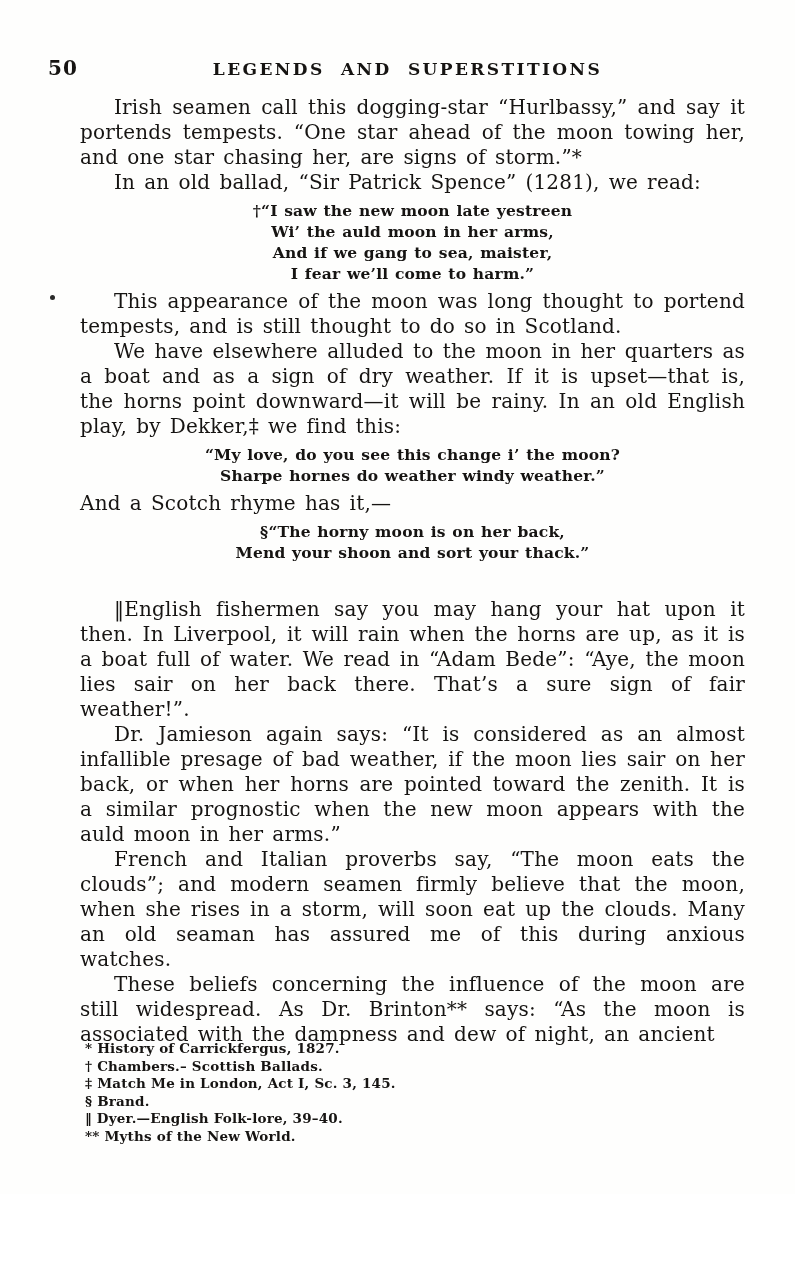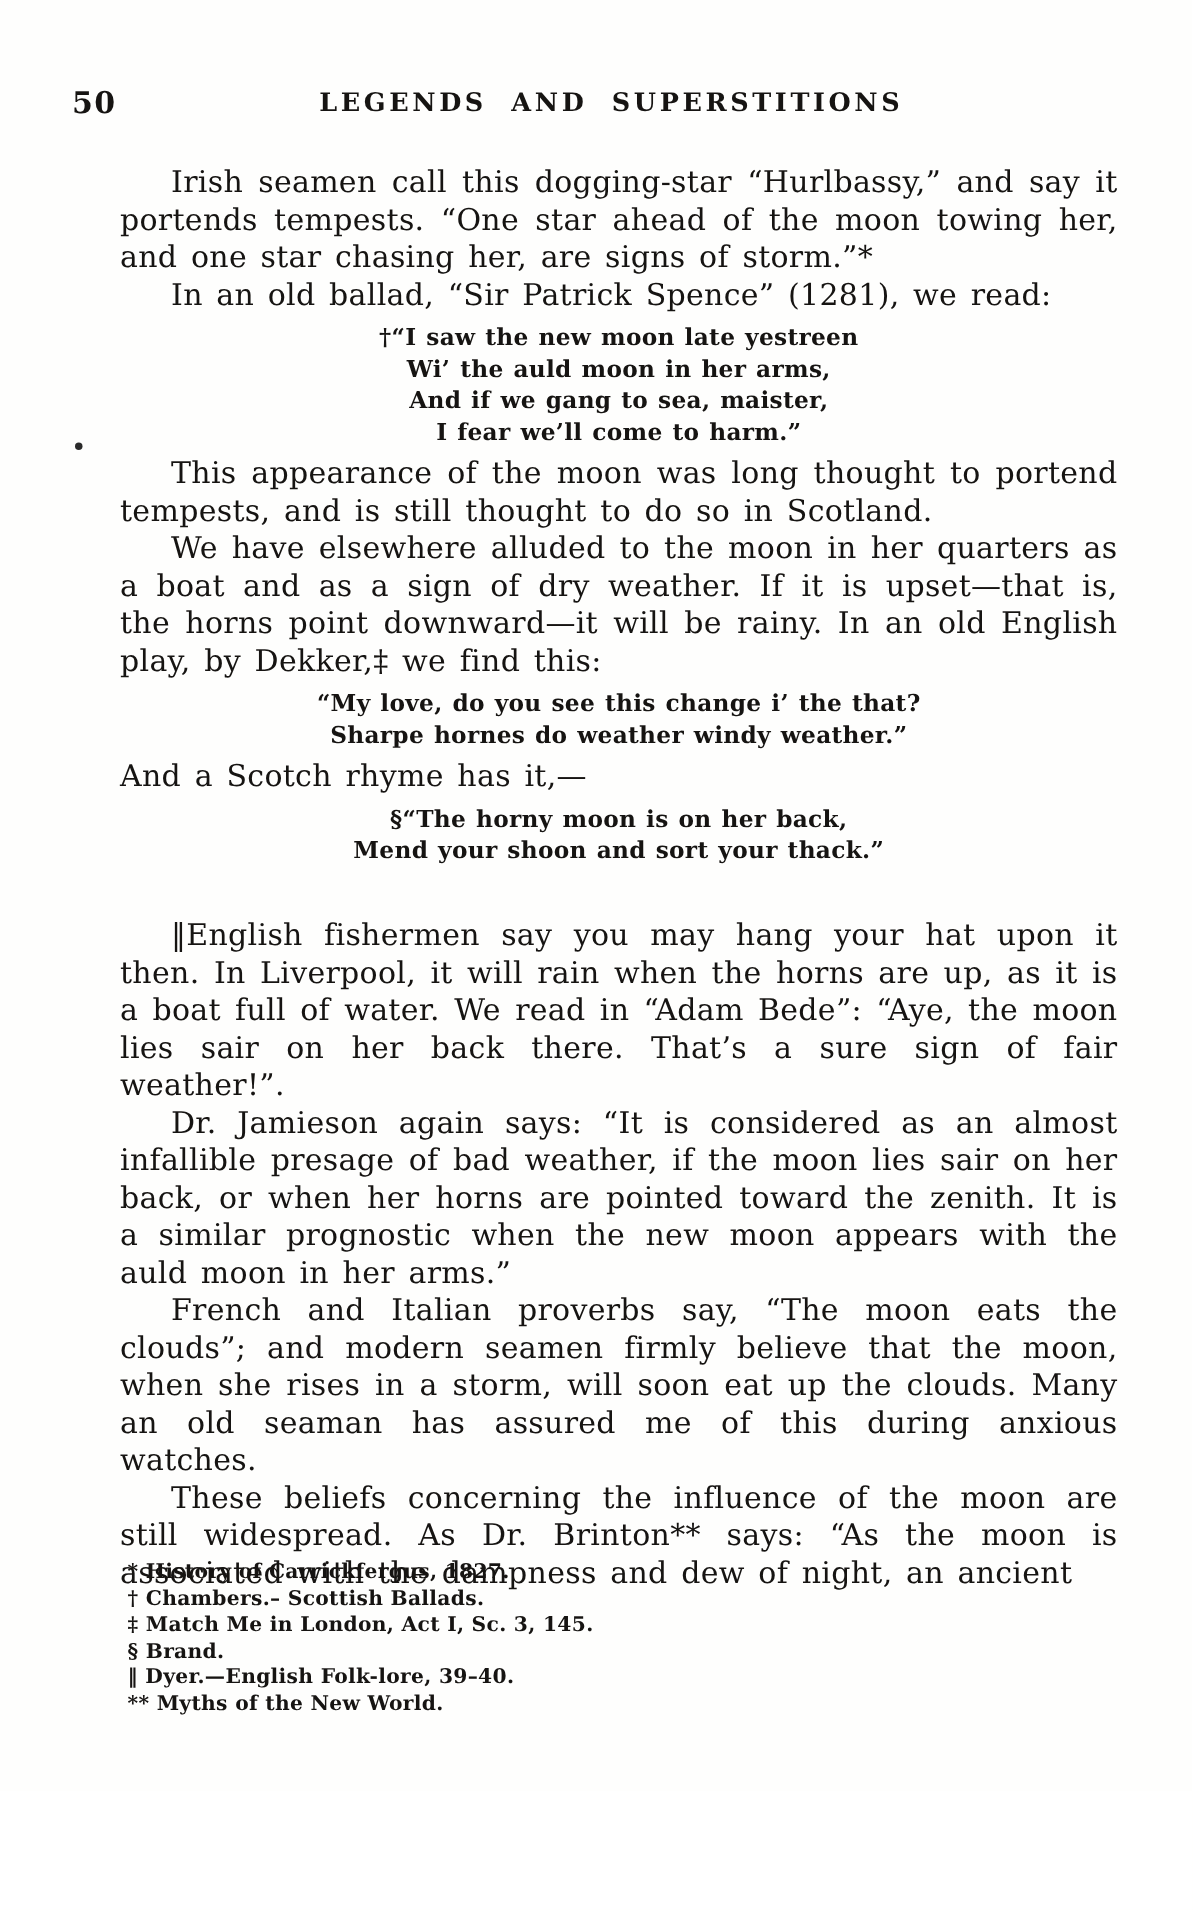--- a/index.html
+++ b/index.html
@@ -25,21 +25,21 @@
     letter-spacing: 2.4px; word-spacing: 8px;
   }
   
   .ink-speck {
     position: absolute; left: 50px; top: 295px;
     width: 5px; height: 5px; border-radius: 50%;
     background: #2a2a2a;
   }
   
   .body-text {
-    position: absolute; top: 109px; left: 80px; width: 665px;
+    position: absolute; top: 95px; left: 80px; width: 665px;
     font-size: 20px; line-height: 25px;
     text-align: justify;
     word-spacing: 2.5px; letter-spacing: 0.2px;
   }
   p.para { margin: 0; text-indent: 34px; }
   p.para.no-indent { text-indent: 0; }
   .verse {
     text-align: center;
     font-size: 15.5px; line-height: 21px; font-weight: 700;
     word-spacing: 1px;
@@ -76,21 +76,21 @@
       <div class="verse-line">†“I saw the new moon late yestreen</div>
       <div class="verse-line">Wi’ the auld moon in her arms,</div>
       <div class="verse-line">And if we gang to sea, maister,</div>
       <div class="verse-line">I fear we’ll come to harm.”</div>
     </div>
 
     <p class="para">This appearance of the moon was long thought to portend tempests, and is still thought to do so in Scotland.</p>
     <p class="para">We have elsewhere alluded to the moon in her quarters as a boat and as a sign of dry weather.  If it is upset—that is, the horns point downward—it will be rainy.  In an old English play, by Dekker,‡ we find this:</p>
 
     <div class="verse">
-      <div class="verse-line">“My love, do you see this change i’ the that?</div>
+      <div class="verse-line">“My love, do you see this change i’ the moon?</div>
       <div class="verse-line">Sharpe hornes do weather windy weather.”</div>
     </div>
 
     <p class="para no-indent">And a Scotch rhyme has it,—</p>
 
     <div class="verse gap-after">
       <div class="verse-line">§“The horny moon is on her back,</div>
       <div class="verse-line">Mend your shoon and sort your thack.”</div>
     </div>
 

